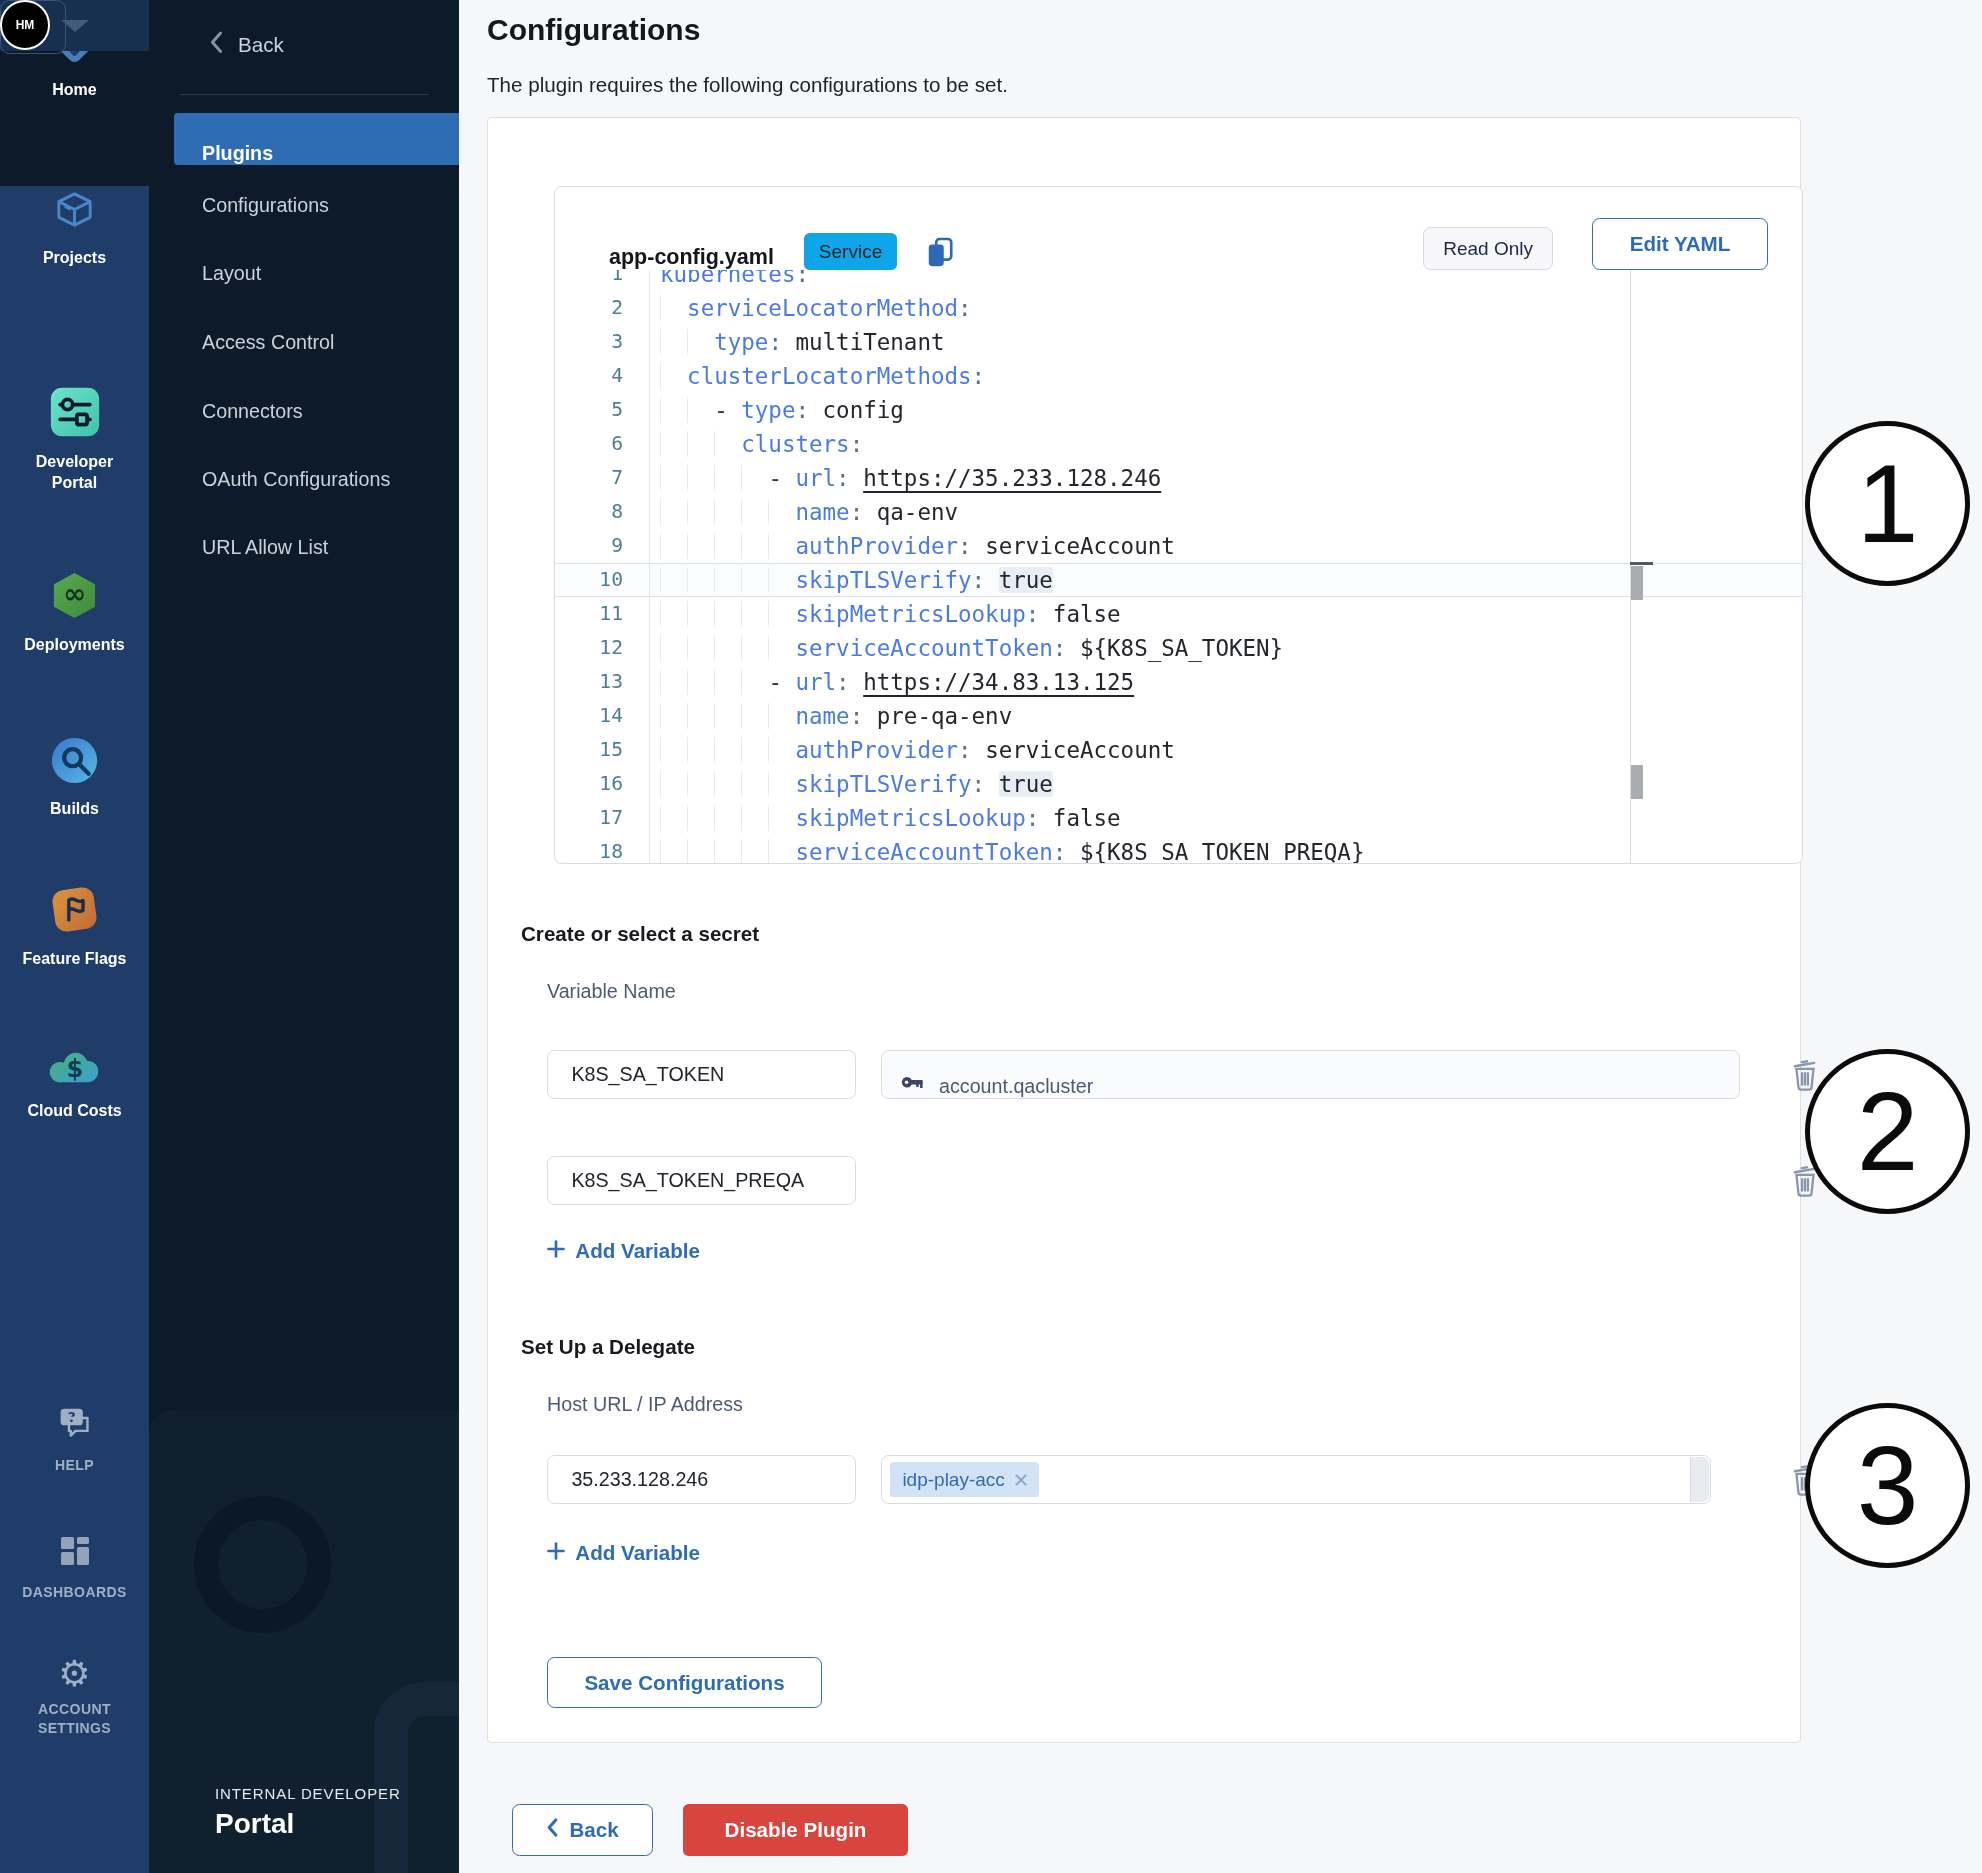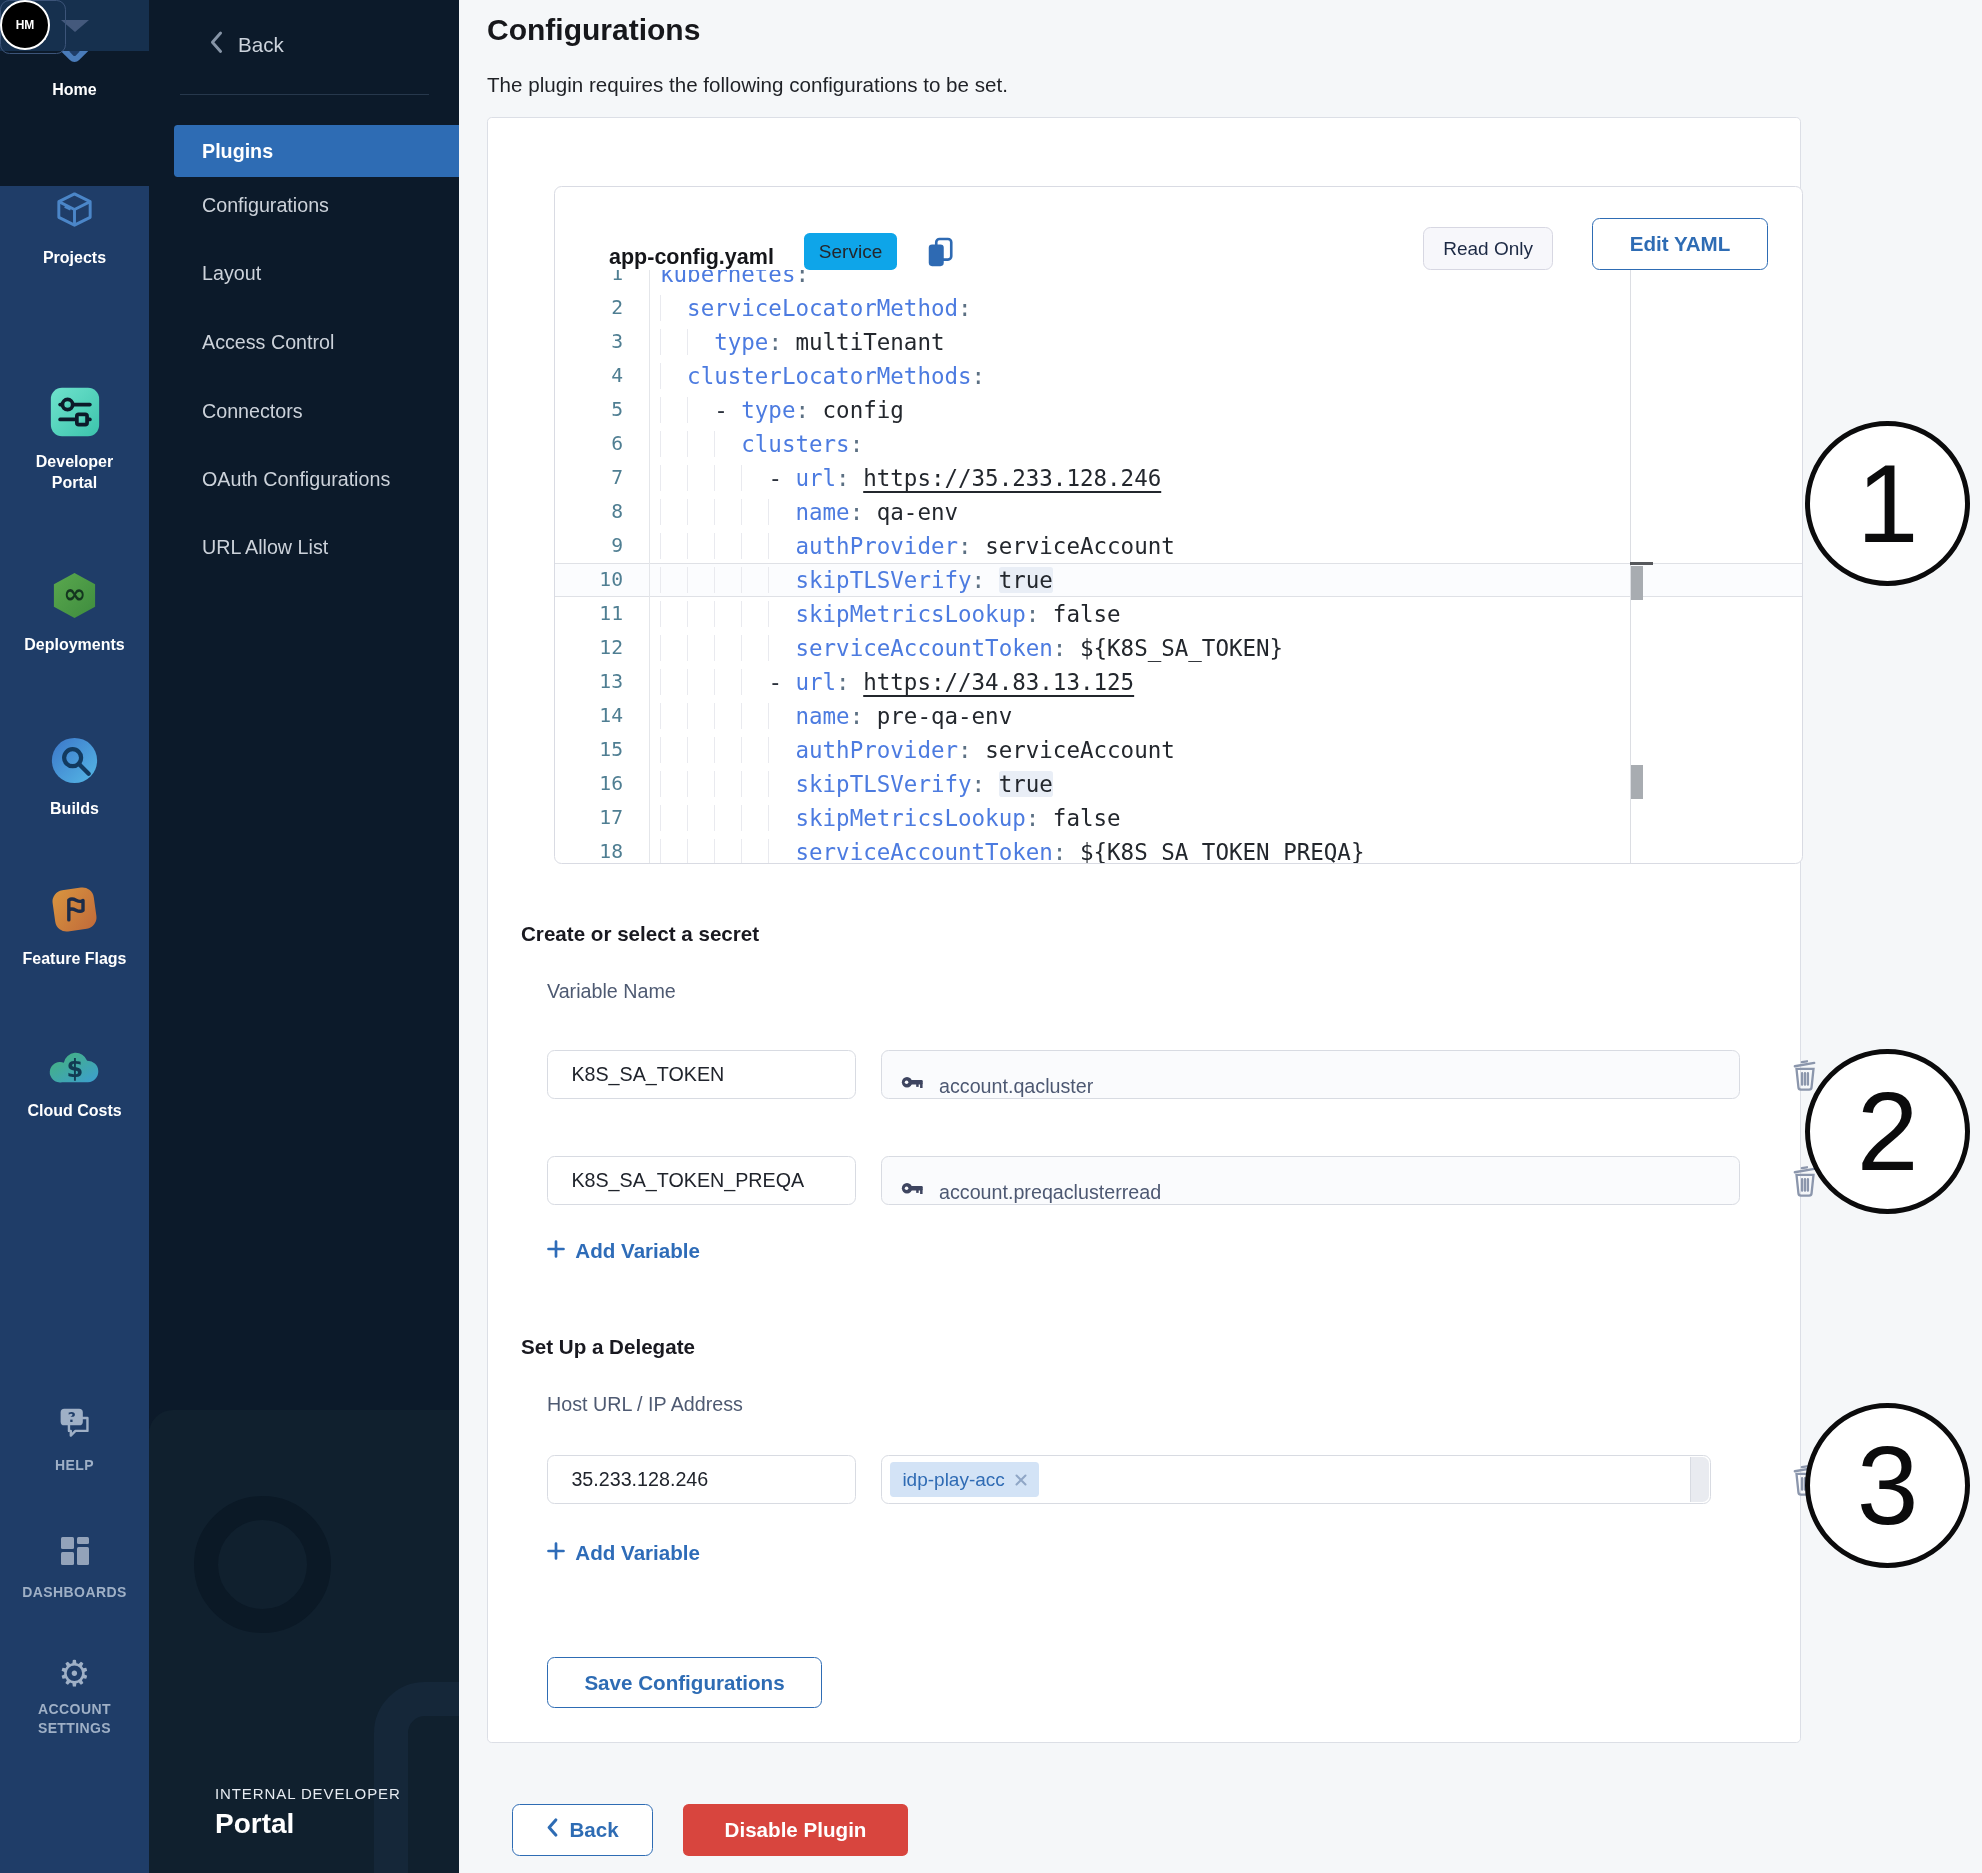--- a/index.html
+++ b/index.html
@@ -25,22 +25,22 @@
   .avatar { position:absolute; left:53; top:1917; width:50px; height:50px; border-radius:50%; background:#000000;
             border:2.8px solid #fff; color:#fff; font-weight:700; font-size:12px; display:flex; align-items:center; justify-content:center; cursor:pointer; }
   .glyph { font-family:"DejaVu Sans", sans-serif; }
 
   
   .subnav { position:absolute; left:149px; top:0; width:310px; height:1874px; background:#0c1a2a; overflow:hidden; z-index:4; }
   .subnav-back { position:absolute; top:31px; left:60px; display:flex; align-items:center; gap:14px;
                  font-size:20.6px; color:#ccd3dc; cursor:pointer; }
   .subnav-divider { position:absolute; top:94px; left:31px; width:249px; height:0.9px; background:#27384c; }
   .subnav-item { position:absolute; left:53px; font-size:19.7px; color:#ccd2da; cursor:pointer; }
-  .subnav-item.active { left:25px; top:125px; width:285px; height:52px; background:#2e6cb4; color:#fff; font-weight:700;
-                        display:flex; align-items:center; padding-left:28px; border-radius:3.7px 0 0 3.7px; }
+  .subnav-item.active { left:25px; top:113px; width:285px; height:52px; background:#2e6cb4; color:#fff; font-weight:700;
+                        display:flex; align-items:flex-end; padding-left:28px; border-radius:3.7px 0 0 3.7px; }
   .subnav-bottom-panel { position:absolute; left:0; top:1410px; width:310px; height:464px; background:#10202e; border-top-left-radius:24px; }
   .subnav-ring { position:absolute; left:45px; top:1496px; width:137px; height:137px; border-radius:50%; border:24px solid #0b1926; }
   .subnav-shape { position:absolute; left:225px; top:1682px; width:300px; height:300px; border:34px solid #152739; border-radius:51px; }
   .brand { position:absolute; left:66px; top:1785px; color:#fff; }
   .brand .l1 { font-size:15px; letter-spacing:0.9px; color:#e6ebf1; }
   .brand .l2 { font-size:28px; font-weight:700; margin-top:5.6px; }
 
   
   .main-title { position:absolute; left:487px; top:13px; font-size:30px; font-weight:700; color:#16171b; z-index:2; }
   .main-sub   { position:absolute; left:487px; top:73px; font-size:20.6px; color:#1f2126; z-index:2; }
@@ -444,32 +444,20 @@
           <path d="M5 9 h14 l-1.6 15.2 a2 2 0 0 1 -2 1.8 h-6.8 a2 2 0 0 1 -2 -1.8 Z"></path>
           <path d="M9.6 12.5 v9.5 M12 12.5 v9.5 M14.4 12.5 v9.5"></path>
           <path d="M3.6 6.8 L19.6 4"></path>
           <path d="M9.4 3.4 L13.6 2.7"></path>
         </svg>
     </div>
 
     <div class="var-input" style="top:1038px">
         <span>K8S_SA_TOKEN_PREQA</span>
       </div>
-    <div class="secret-field" style="top:1038px">
-      <span>
-        <svg width="25" height="22.5" viewBox="0 0 27 24" fill="#3e4560">
-            <circle cx="6.5" cy="12" r="5.6"></circle>
-            <circle cx="6" cy="12" r="1.9" fill="#fafbfd"></circle>
-            <rect x="9" y="9.7" width="14.5" height="4.6" rx="1.2"></rect>
-            <rect x="16.4" y="13" width="2.7" height="4"></rect>
-            <rect x="20.6" y="13" width="2.7" height="5.2"></rect>
-          </svg>
-      </span>
-      <span>account.preqaclusterread</span>
-    </div>
     <div class="trash-btn" style="top:1044px">
       <svg width="30" height="34" viewBox="0 0 24 28" fill="none" stroke="#8b96ac" stroke-width="1.9" stroke-linecap="round">
           <path d="M5 9 h14 l-1.6 15.2 a2 2 0 0 1 -2 1.8 h-6.8 a2 2 0 0 1 -2 -1.8 Z"></path>
           <path d="M9.6 12.5 v9.5 M12 12.5 v9.5 M14.4 12.5 v9.5"></path>
           <path d="M3.6 6.8 L19.6 4"></path>
           <path d="M9.4 3.4 L13.6 2.7"></path>
         </svg>
     </div>
 
     <div class="add-link" style="top:1121px">

